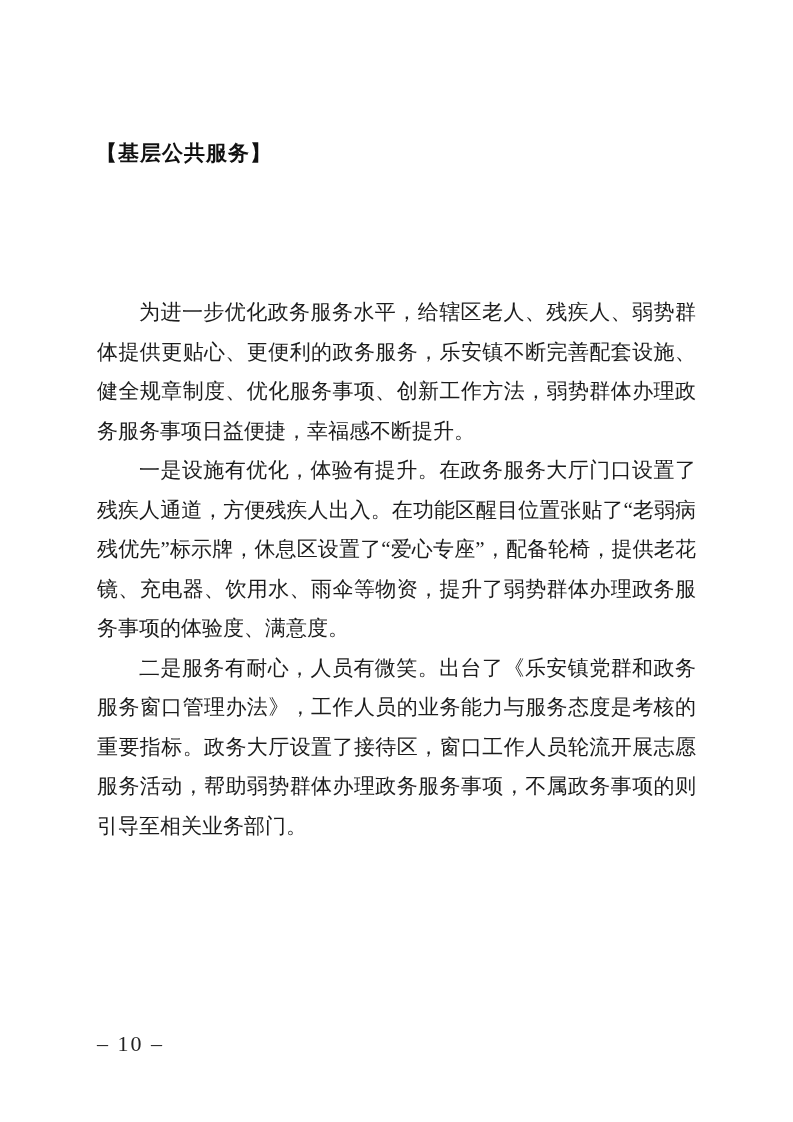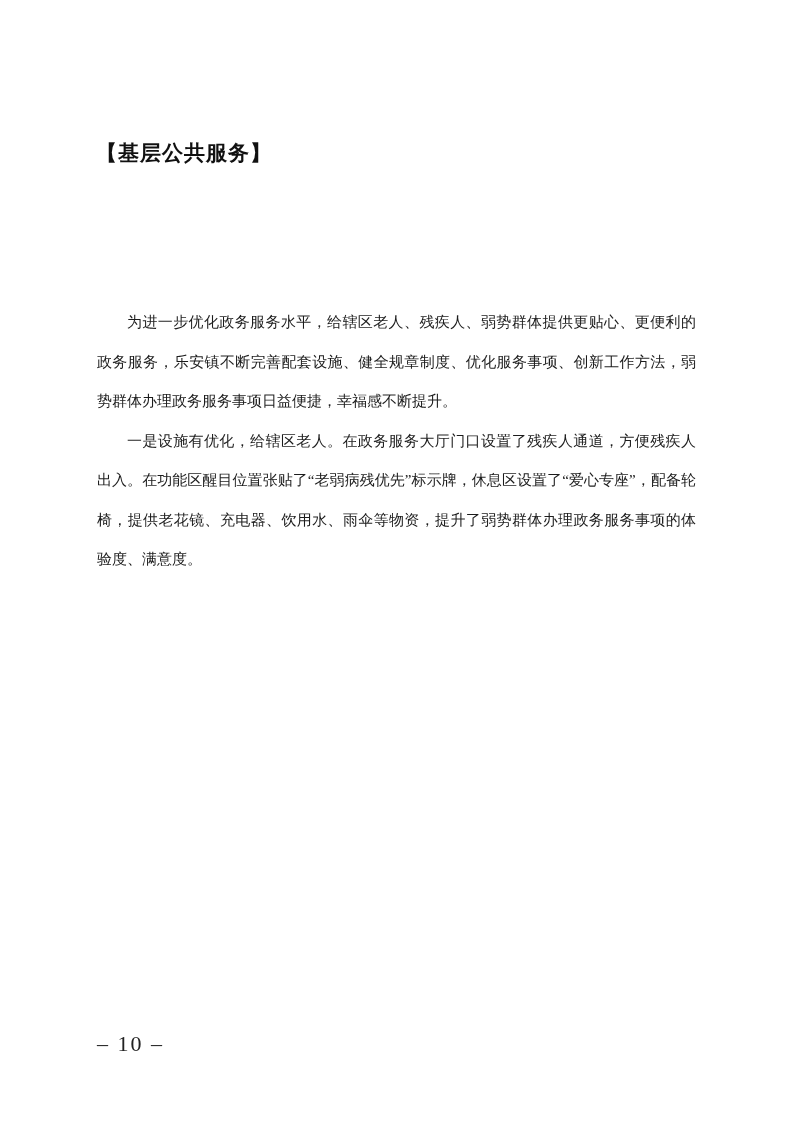--- a/index.html
+++ b/index.html
@@ -36,23 +36,23 @@
     text-align: center;
     font-family: "Liberation Serif", serif;
     font-weight: 700;
     font-size: 29px;
     letter-spacing: 1px;
     color: #0d0d0d;
   }
   .doc-body {
     position: absolute;
     left: 97px;
-    top: 303px;
+    top: 293px;
     width: 599px;
-    font-size: 15px;
+    font-size: 21px;
     line-height: 39.5px;
     text-align: justify;
     color: #1c1c1c;
   }
   .doc-body p {
     margin: 0;
     padding: 0;
     text-indent: 2em;
   }
   .page-number {
@@ -68,18 +68,19 @@
 </head>
 <body>
 
 <div class="page">
 
   <div class="section-label">【基层公共服务】</div>
 
 
   <div class="doc-body">
     <p>为进一步优化政务服务水平，给辖区老人、残疾人、弱势群体提供更贴心、更便利的政务服务，乐安镇不断完善配套设施、健全规章制度、优化服务事项、创新工作方法，弱势群体办理政务服务事项日益便捷，幸福感不断提升。</p>
-    <p>一是设施有优化，给辖区老人。在政务服务大厅门口设置了残疾人通道，方便残疾人出入。在功能区醒目位置张贴了“老弱病残优先”标示牌，休息区设置了“爱心专座”，配备轮椅，提供老花镜、充电器、饮用水、雨伞等物资，提升了弱势群体办理政务服务事项的体验度、满意度。</p>
+    <p>一是设施有优化，体验有提升。在政务服务大厅门口设置了残疾人通道，方便残疾人出入。在功能区醒目位置张贴了“老弱病残优先”标示牌，休息区设置了“爱心专座”，配备轮椅，提供老花镜、充电器、饮用水、雨伞等物资，提升了弱势群体办理政务服务事项的体验度、满意度。</p>
+    <p>二是服务有耐心，人员有微笑。出台了《乐安镇党群和政务服务窗口管理办法》，工作人员的业务能力与服务态度是考核的重要指标。政务大厅设置了接待区，窗口工作人员轮流开展志愿服务活动，帮助弱势群体办理政务服务事项，不属政务事项的则引导至相关业务部门。</p>
   </div>
 
   <div class="page-number">– 10 –</div>
 
 </div>
 
 </body></html>

